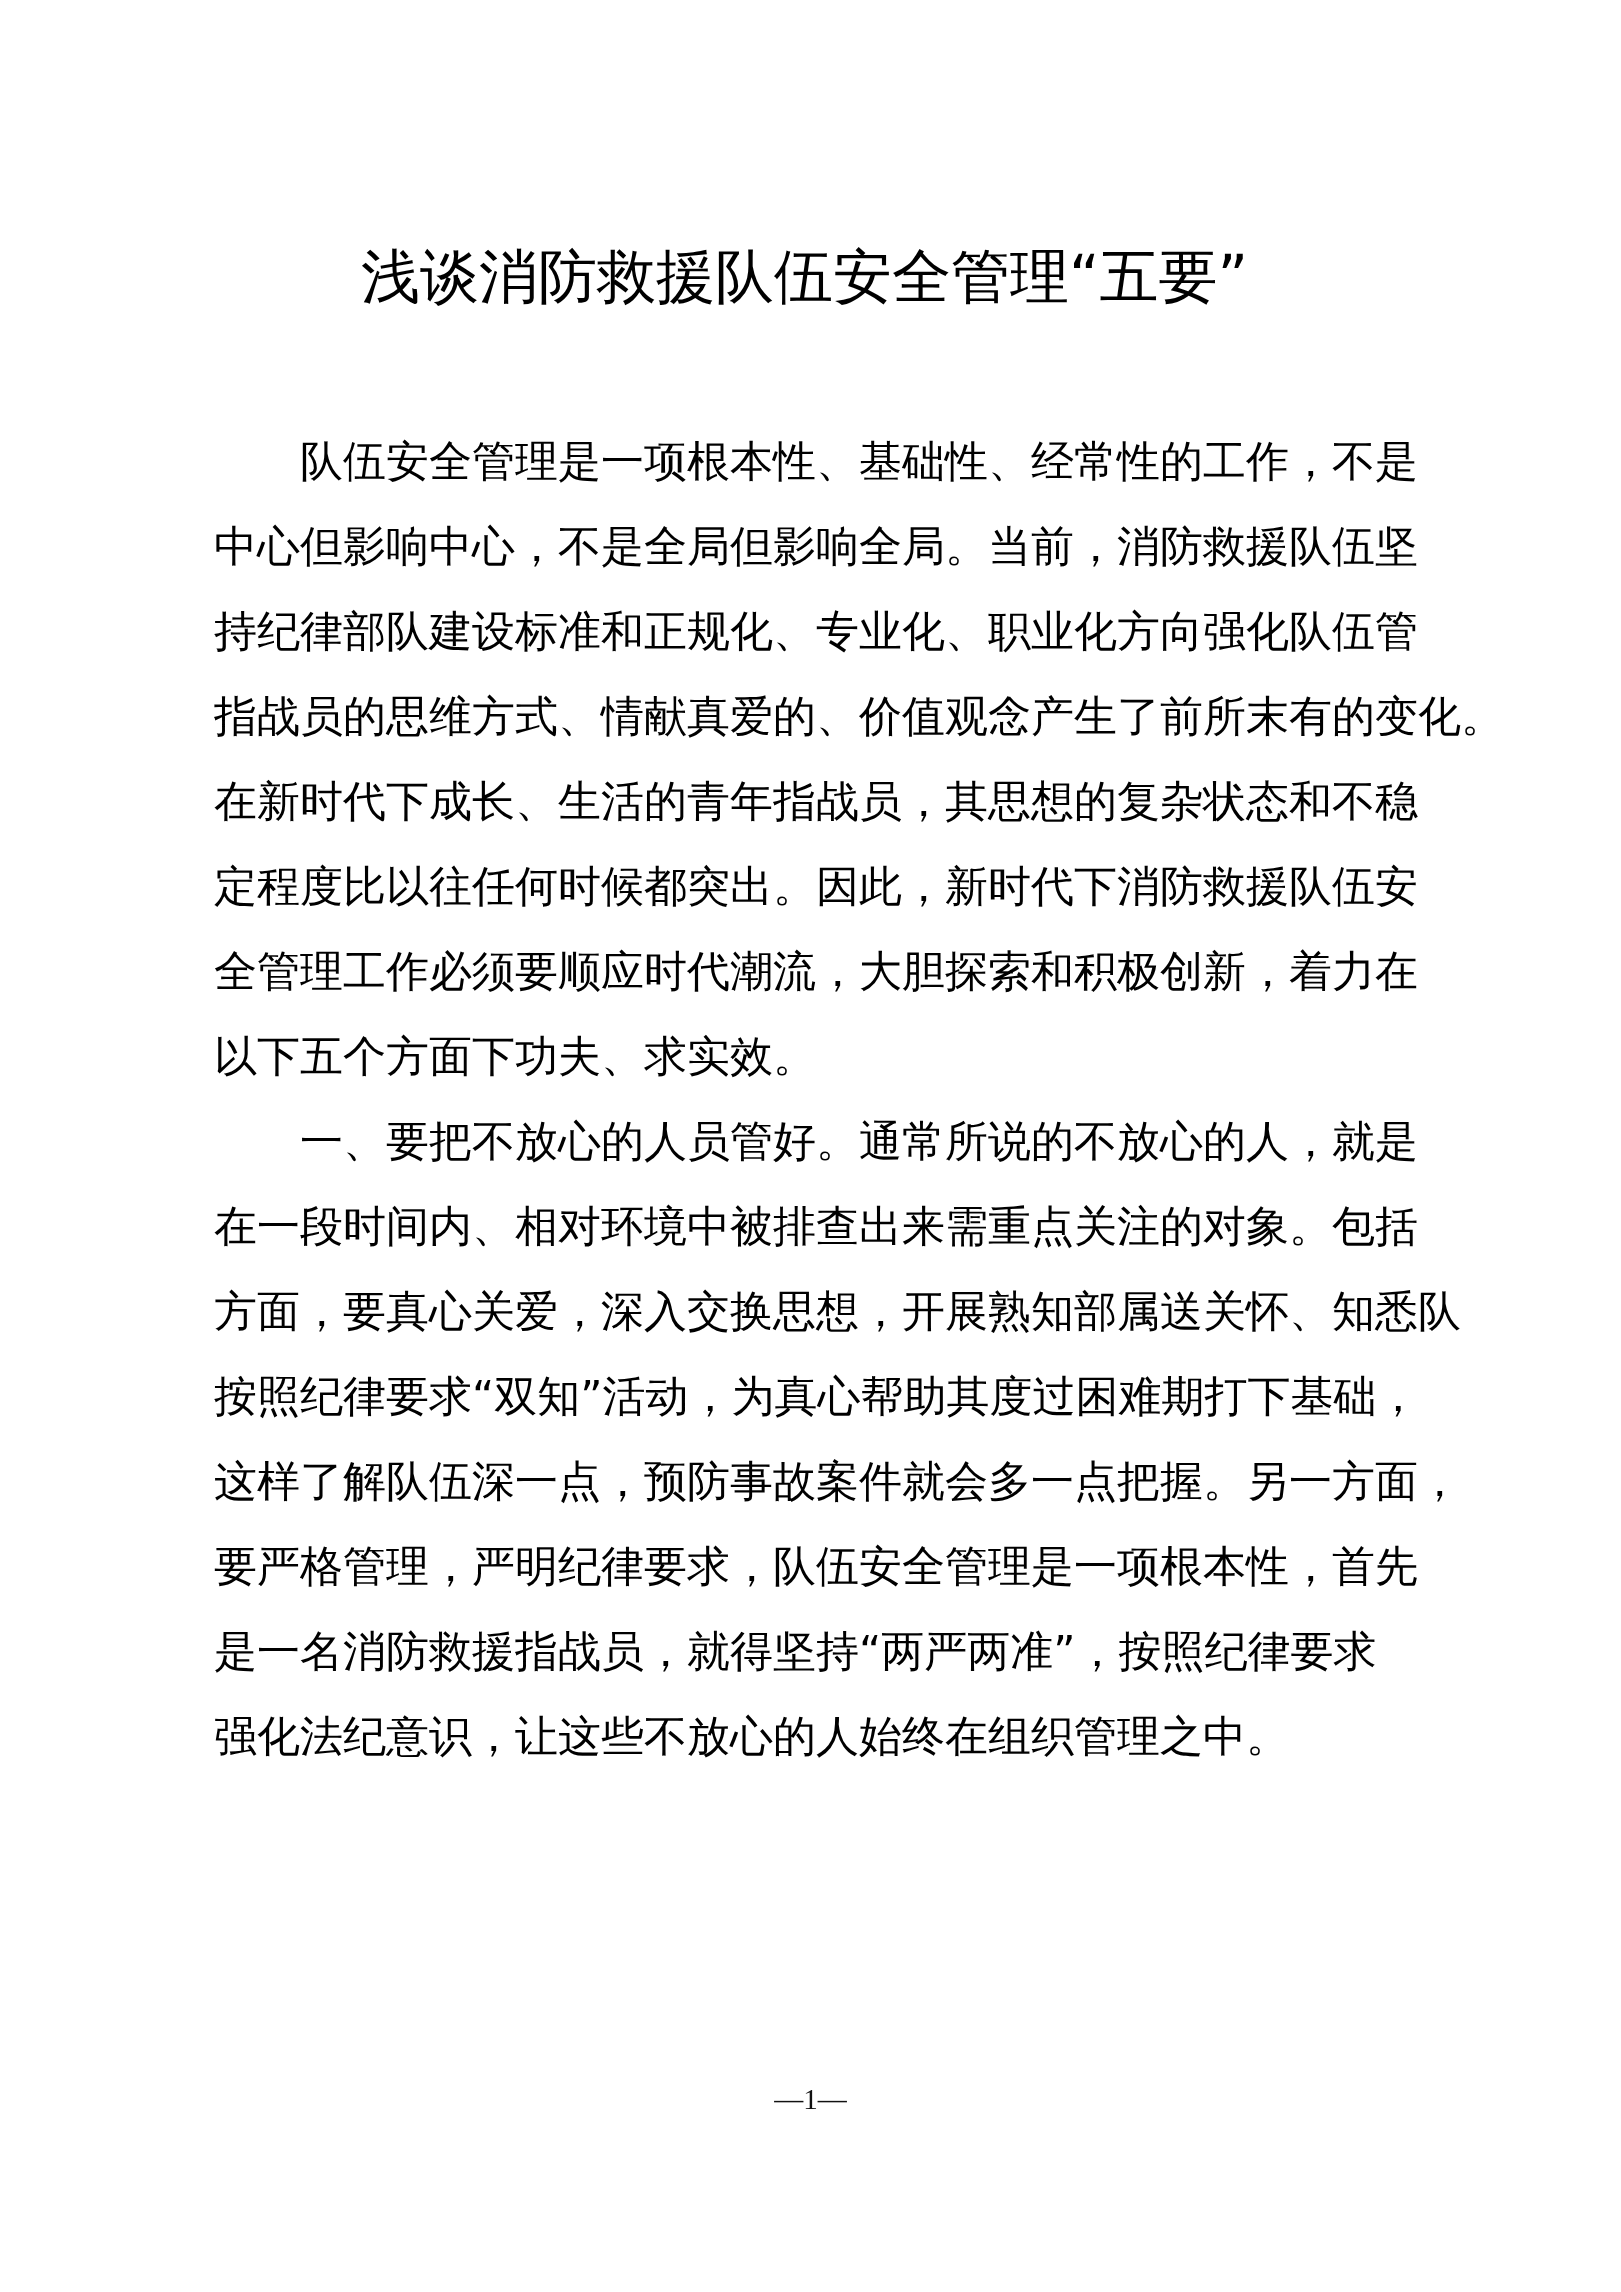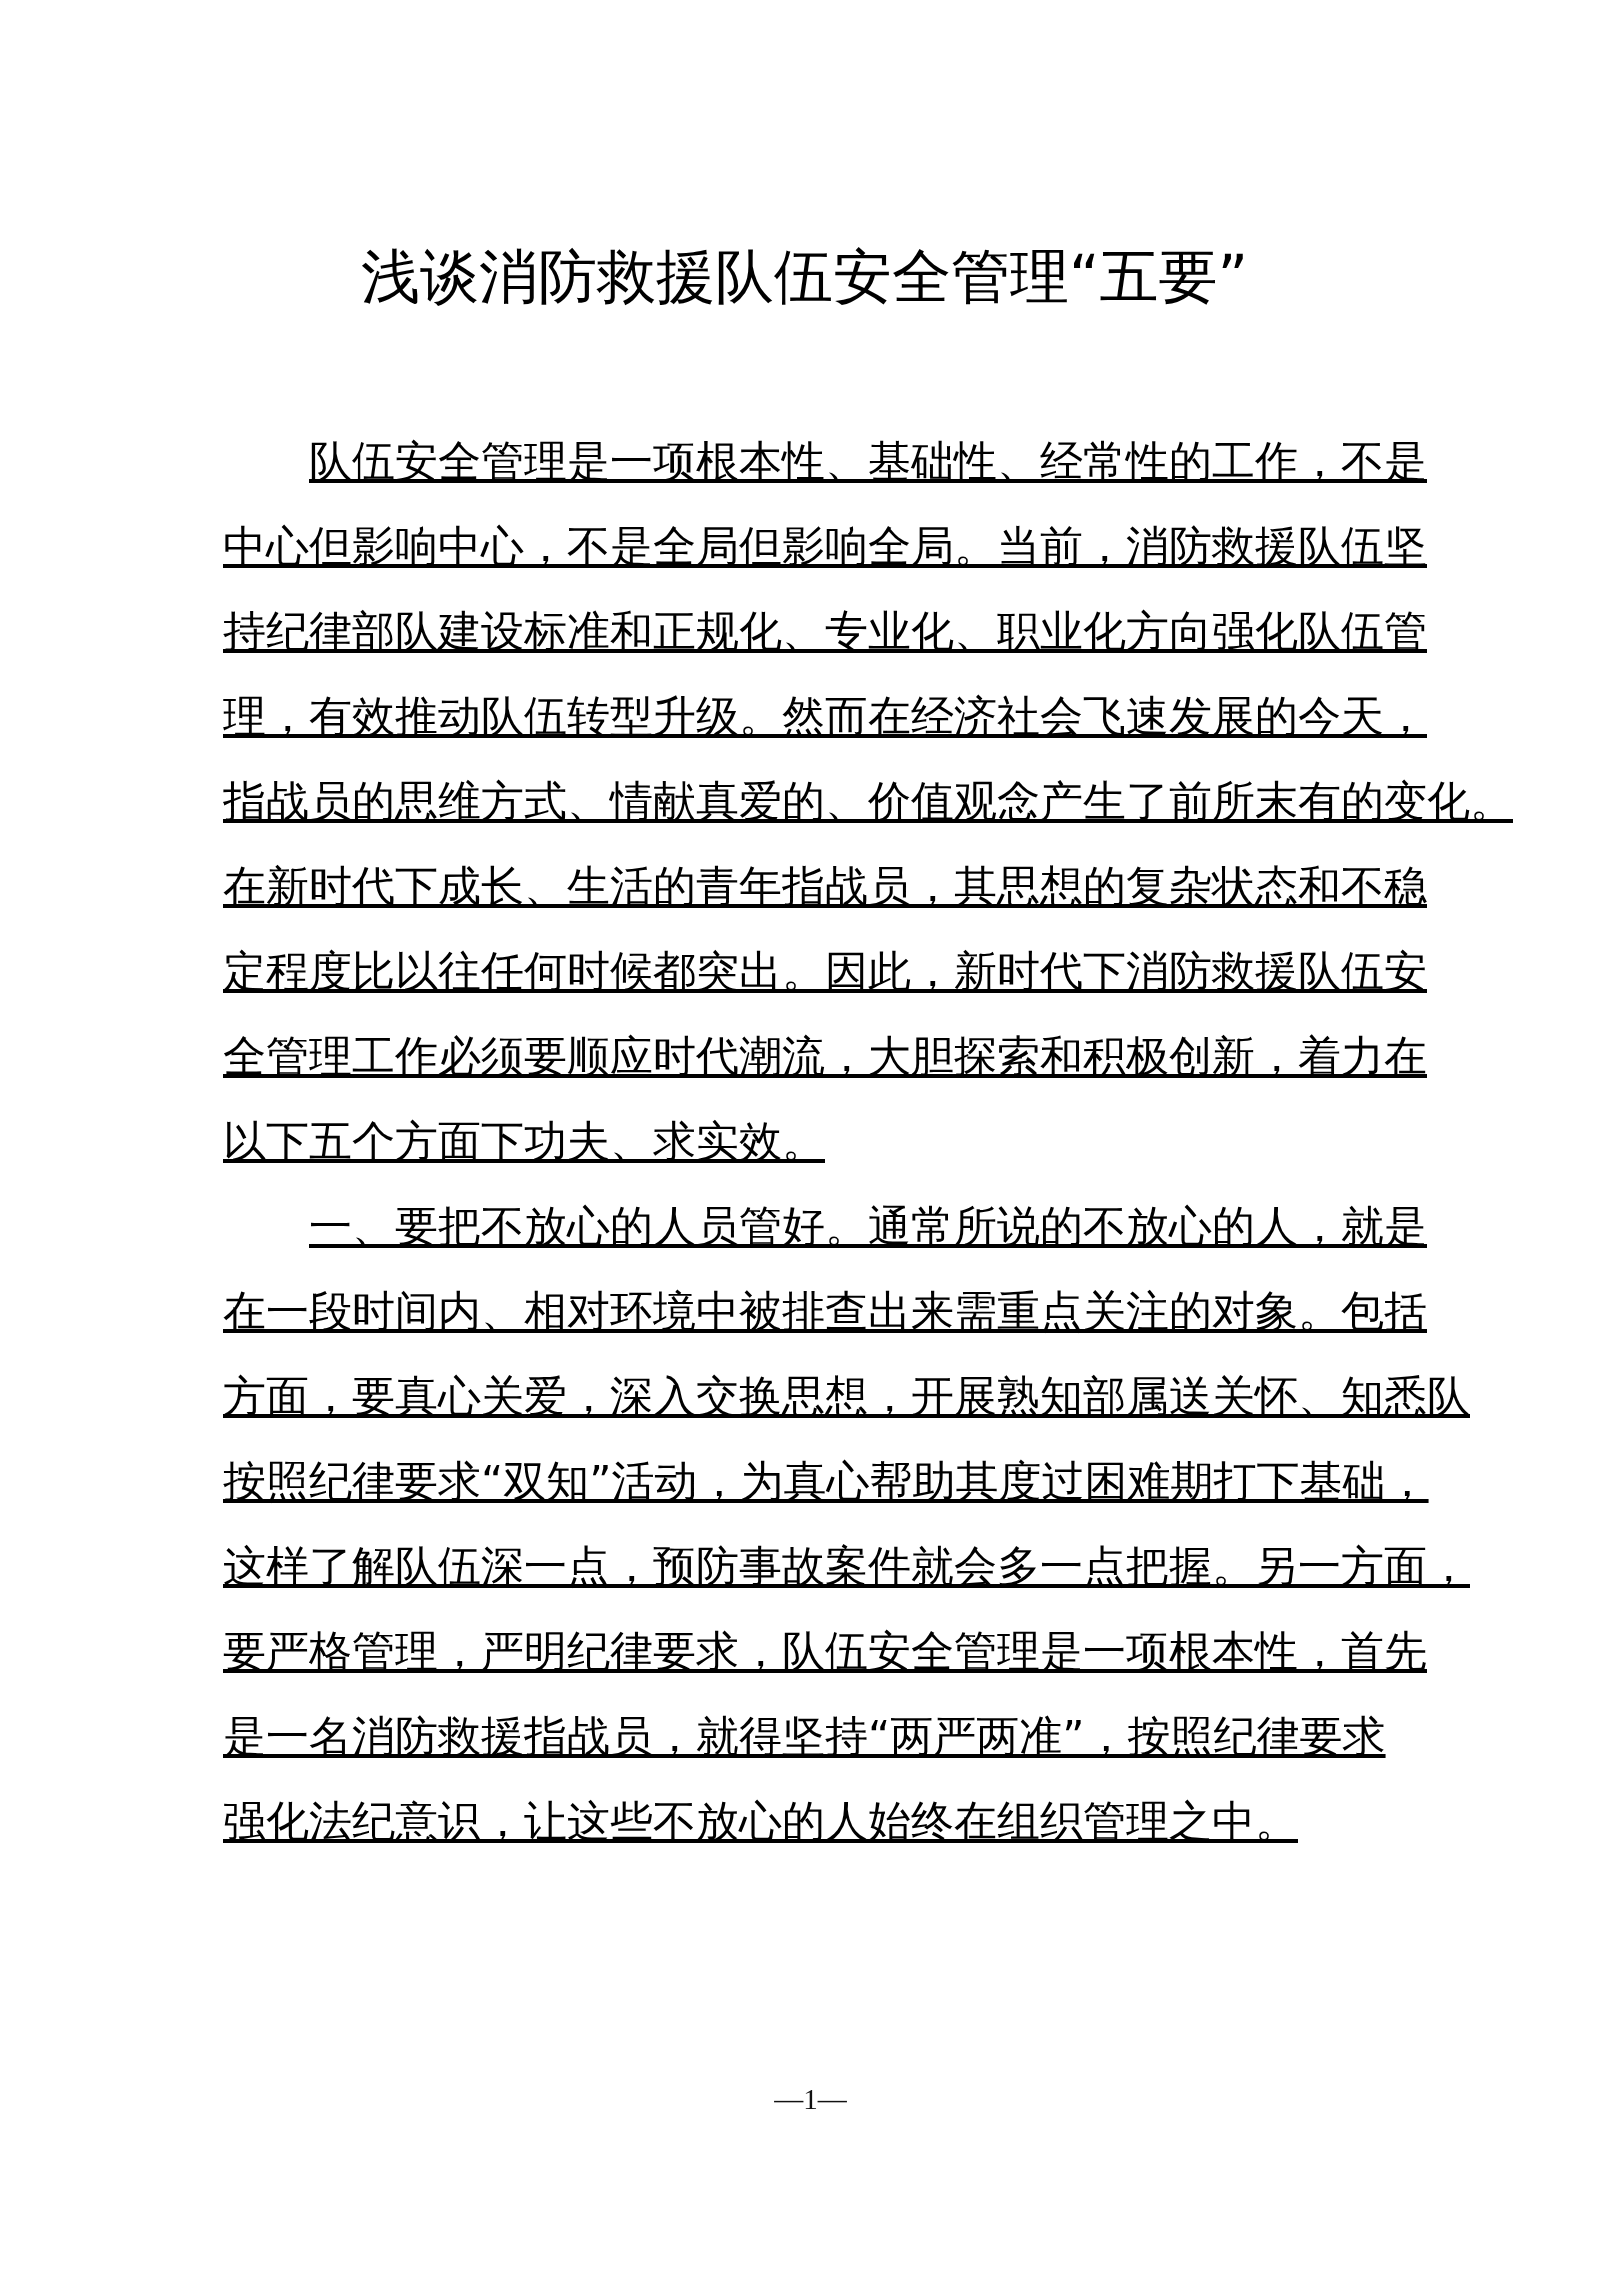--- a/index.html
+++ b/index.html
@@ -30,27 +30,26 @@
     font-family: "DejaVu Sans", "Liberation Sans", sans-serif;
     font-size: 59px;
     line-height: 78px;
     font-weight: normal;
     letter-spacing: 0px;
     white-space: nowrap;
     margin: 0;
   }
   .body-text {
     position: absolute;
-    left: 223px;
+    left: 214px;
     top: 419px;
     width: 1215px;
     font-family: "DejaVu Sans", "Liberation Sans", sans-serif;
     font-size: 43px;
     line-height: 85px;
-    text-decoration: underline;
   }
   .line {
     display: block;
     height: 85px;
     white-space: nowrap;
     overflow: visible;
   }
   .line.indent {
     padding-left: 86px;
   }
@@ -72,21 +71,20 @@
 <div class="page">
 
   <h1 class="title">浅谈消防救援队伍安全管理“五要”</h1>
 
   <div class="body-text">
 
     <div class="paragraph">
       <span class="line indent">队伍安全管理是一项根本性、基础性、经常性的工作，不是</span>
       <span class="line">中心但影响中心，不是全局但影响全局。当前，消防救援队伍坚</span>
       <span class="line">持纪律部队建设标准和正规化、专业化、职业化方向强化队伍管</span>
-      <span class="line">理，有效推动队伍转型升级。然而在经济社会飞速发展的今天，</span>
       <span class="line">指战员的思维方式、情献真爱的、价值观念产生了前所末有的变化。</span>
       <span class="line">在新时代下成长、生活的青年指战员，其思想的复杂状态和不稳</span>
       <span class="line">定程度比以往任何时候都突出。因此，新时代下消防救援队伍安</span>
       <span class="line">全管理工作必须要顺应时代潮流，大胆探索和积极创新，着力在</span>
       <span class="line">以下五个方面下功夫、求实效。</span>
     </div>
 
     <div class="paragraph">
       <span class="line indent">一、要把不放心的人员管好。通常所说的不放心的人，就是</span>
       <span class="line">在一段时间内、相对环境中被排查出来需重点关注的对象。包括</span>

